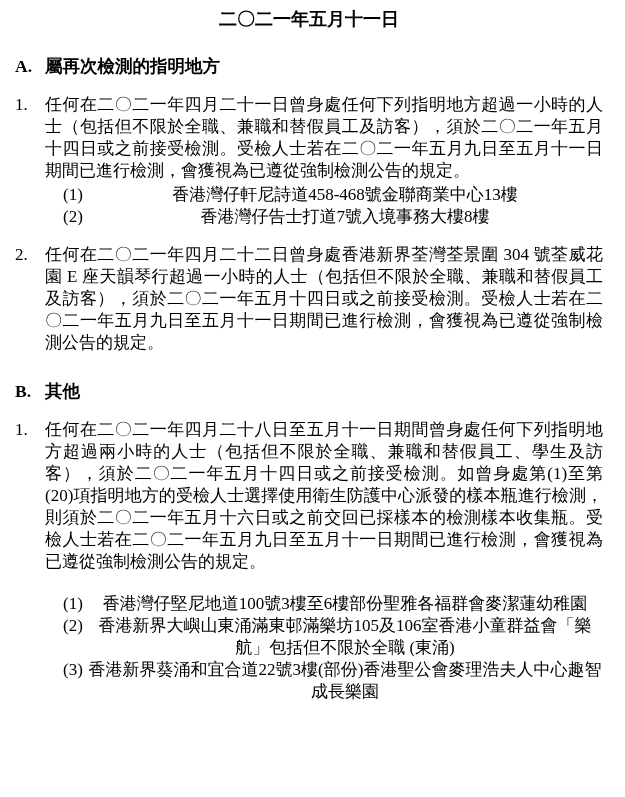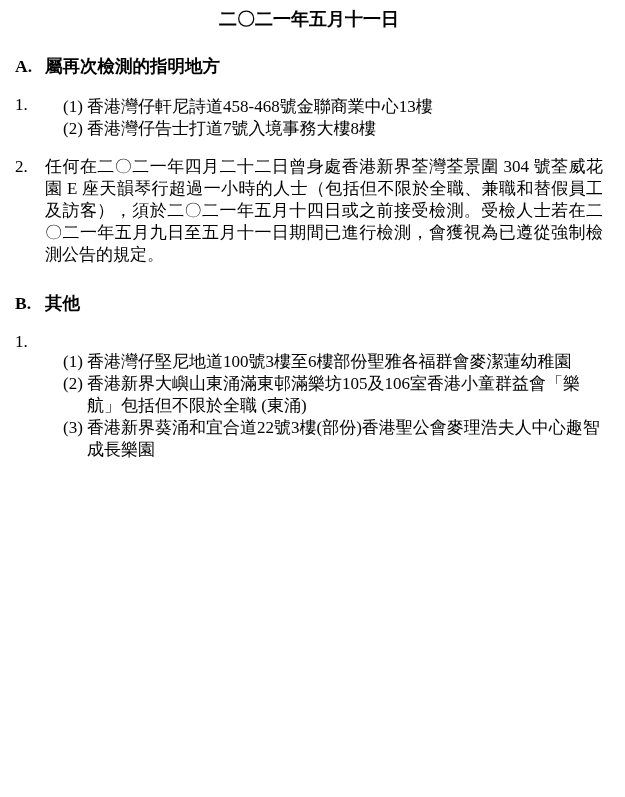--- a/index.html
+++ b/index.html
@@ -75,40 +75,41 @@
   .sublist {
     margin-left: 18px;
     margin-top: 2px;
   }
   .sublist.gap-top { margin-top: 20px; }
   .sub-item { display: flex; }
   .sub-marker {
     width: 24px;
     flex-shrink: 0;
   }
-  .sub-text { flex: 1; }
+  .sub-text { flex: 1; text-align: center; }
 </style>
 </head>
 <body>
 
 <div class="page">
 
   <header class="doc-header">
     <div class="doc-date">二〇二一年五月十一日</div>
   </header>
 
   <section>
     <h2 class="sec-head">
       <span class="sec-label">A.</span>
       <span class="sec-title">屬再次檢測的指明地方</span>
     </h2>
 
     <div class="para">
       <span class="para-num">1.</span>
       <div class="para-body">
+        <div class="para-text">任何在二〇二一年四月二十一日曾身處任何下列指明地方超過一小時的人士（包括但不限於全職、兼職和替假員工及訪客），須於二〇二一年五月十四日或之前接受檢測。受檢人士若在二〇二一年五月九日至五月十一日期間已進行檢測，會獲視為已遵從強制檢測公告的規定。</div>
         <div class="sublist">
           <div class="sub-item">
             <span class="sub-marker">(1)</span>
             <span class="sub-text">香港灣仔軒尼詩道458-468號金聯商業中心13樓</span>
           </div>
           <div class="sub-item">
             <span class="sub-marker">(2)</span>
             <span class="sub-text">香港灣仔告士打道7號入境事務大樓8樓</span>
           </div>
         </div>
@@ -125,20 +126,21 @@
 
   <section>
     <h2 class="sec-head sec-b">
       <span class="sec-label">B.</span>
       <span class="sec-title">其他</span>
     </h2>
 
     <div class="para">
       <span class="para-num">1.</span>
       <div class="para-body">
+        <div class="para-text">任何在二〇二一年四月二十八日至五月十一日期間曾身處任何下列指明地方超過兩小時的人士（包括但不限於全職、兼職和替假員工、學生及訪客），須於二〇二一年五月十四日或之前接受檢測。如曾身處第(1)至第(20)項指明地方的受檢人士選擇使用衛生防護中心派發的樣本瓶進行檢測，則須於二〇二一年五月十六日或之前交回已採樣本的檢測樣本收集瓶。受檢人士若在二〇二一年五月九日至五月十一日期間已進行檢測，會獲視為已遵從強制檢測公告的規定。</div>
         <div class="sublist gap-top">
           <div class="sub-item">
             <span class="sub-marker">(1)</span>
             <span class="sub-text">香港灣仔堅尼地道100號3樓至6樓部份聖雅各福群會麥潔蓮幼稚園</span>
           </div>
           <div class="sub-item">
             <span class="sub-marker">(2)</span>
             <span class="sub-text">香港新界大嶼山東涌滿東邨滿樂坊105及106室香港小童群益會「樂航」包括但不限於全職 (東涌)</span>
           </div>
           <div class="sub-item">

